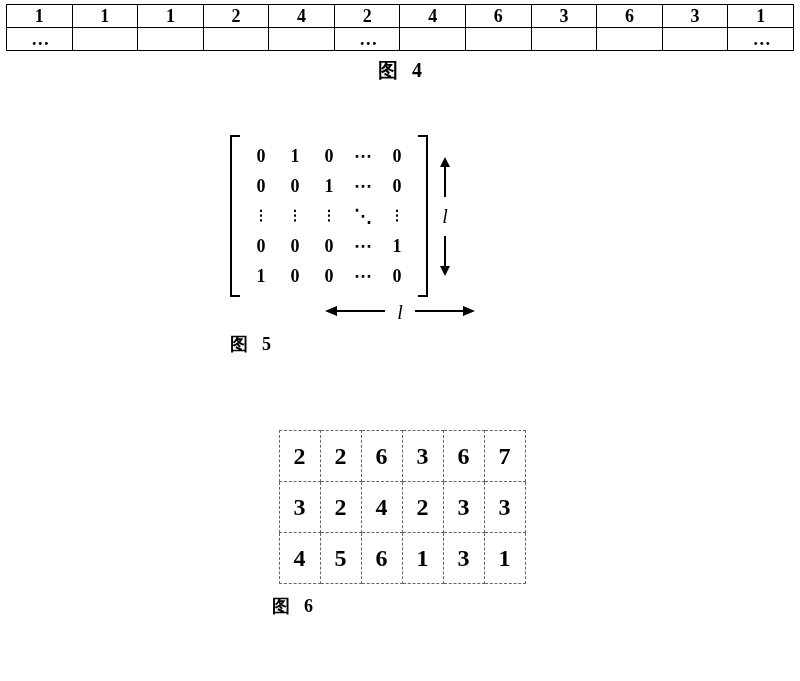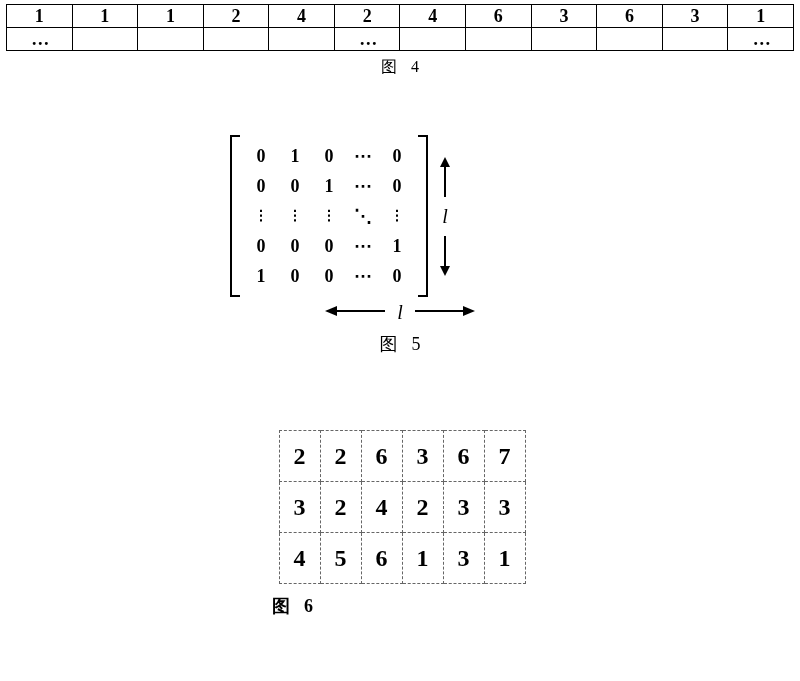--- a/index.html
+++ b/index.html
@@ -32,22 +32,22 @@
     font-weight: bold;
     height: 22px;
     padding: 0;
   }
   .fig4-ellipsis {
     font-weight: bold;
     letter-spacing: -2px;
   }
   .fig4-caption {
     text-align: center;
-    font-size: 16px;
-    font-weight: normal;
+    font-size: 20px;
+    font-weight: bold;
     margin-top: 6px;
   }
 
   
   .fig5 {
     position: absolute;
     top: 135px;
     left: 230px;
     width: 340px;
   }
@@ -117,23 +117,23 @@
     align-items: center;
     justify-content: center;
     gap: 12px;
     margin-top: 4px;
   }
   .fig5-bottom-label {
     font-size: 20px;
     font-style: italic;
   }
   .fig5-caption {
-    text-align: center;
-    font-size: 18px;
-    font-weight: normal;
+    text-align: left;
+    font-size: 18px;
+    font-weight: bold;
     margin-top: 8px;
   }
 
   
   .fig6 {
     position: absolute;
     top: 430px;
     left: 272px;
     width: 260px;
   }

